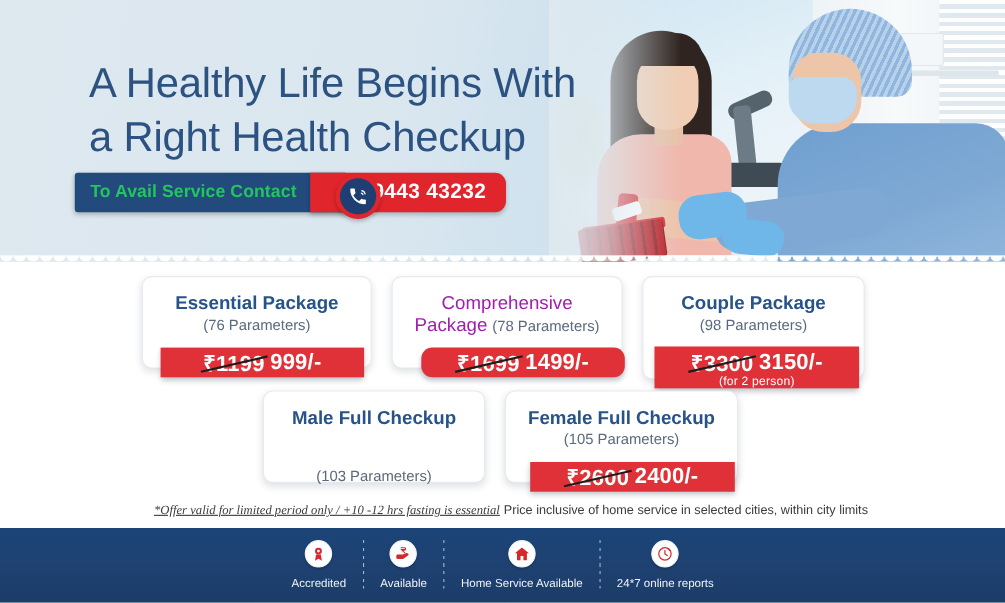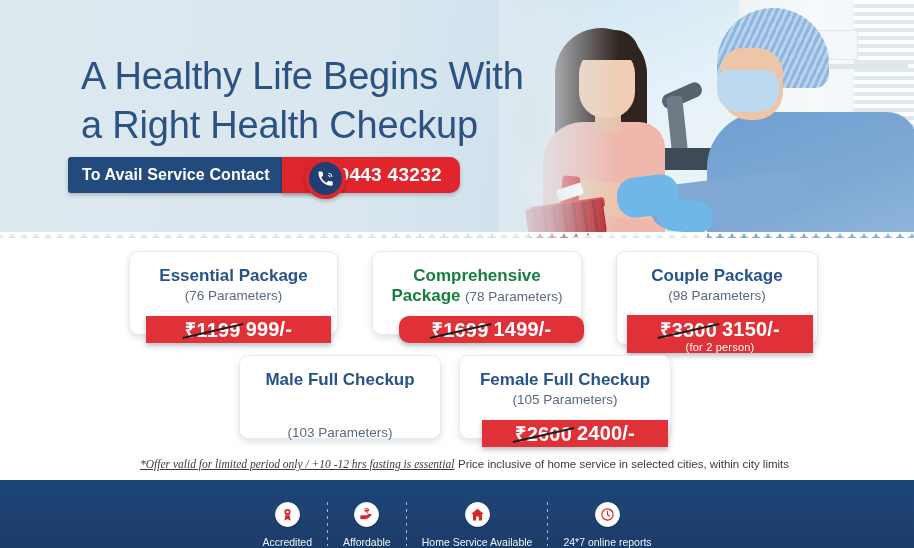--- a/index.html
+++ b/index.html
@@ -146,21 +146,21 @@
     line-height: 1.28; letter-spacing: -.2px; margin-left: 13px;
   }
   .headline .l2 { display:block; }
 
   
   .contact {
     position: absolute; left: 68px; top: 157px; height: 36px;
     display: flex; align-items: stretch;
   }
   .contact-left {
-    background: #234a7d; color: #ffffff;
+    background: #234a7d; color: #22c55e;
     font-size: 16px; font-weight: bold; letter-spacing: .1px;
     display: flex; align-items: center; padding: 0 44px 0 14px;
     border-radius: 3px 0 0 3px;
     box-shadow: 0 2px 4px rgba(0,0,0,.22);
   }
   .contact-right {
     background: #e0262c; color: #ffffff;
     font-size: 19px; font-weight: bold; letter-spacing: .3px;
     display: flex; align-items: center; padding: 0 18px 0 46px;
     margin-left: -32px;
@@ -183,21 +183,21 @@
   .scallop {
     position: absolute; left: 0; top: 232px; width: 914px; height: 10px;
     background: radial-gradient(circle at 6px 0px, #ffffff 5.6px, rgba(255,255,255,0) 6px) repeat-x;
     background-size: 12px 10px;
     z-index: 4;
   }
 
   
   .packages { position: absolute; left: 0; top: 238px; width: 914px; height: 224px; }
   .row { position: absolute; display: flex; }
-  .row-1 { left: 129px; top: 13px; gap: 34px; }
+  .row-1 { left: 129px; top: 13px; gap: 18px; }
   .row-2 { left: 239px; top: 117px; gap: 18px; }
 
   .card {
     position: relative; background: #ffffff;
     border: 1px solid #e6eaee; border-radius: 9px;
     box-shadow: 0 3px 7px rgba(35,50,70,.14);
     padding: 14px 14px 0 14px;
     display: flex; flex-direction: column; align-items: center;
   }
   .card-a { width: 209px; height: 84px; }
@@ -205,21 +205,21 @@
   .card-c { width: 202px; height: 94px; }
   .card-d { width: 202px; height: 84px; gap: 33px; }
   .card-e { width: 212px; height: 84px; }
 
   .card-title {
     color: #27538b; font-size: 17px; font-weight: bold;
     text-align: center; line-height: 1.18; white-space: nowrap;
   }
   .card-title-wrap { text-align: center; line-height: 1.2; }
   .card-title-inline {
-    color: #15803d; font-size: 17px; font-weight: bold;
+    color: #a21caf; font-size: 17px; font-weight: normal;
   }
   .card-params {
     color: #5a6a7d; font-size: 13.5px; margin-top: 2px; white-space: nowrap;
   }
   .card-params-inline { color: #5a6a7d; font-size: 13.5px; }
 
   
   .price {
     position: absolute; bottom: -9px;
     background: #e03138; color: #ffffff;
@@ -255,21 +255,21 @@
   }
   .disc-right {
     position: absolute; left: 458px; top: 0;
     font-size: 11.5px; color: #3b3b3b; white-space: nowrap;
   }
 
   
   .footer {
     position: absolute; left: 0; bottom: 0; width: 914px; height: 68px;
     background: linear-gradient(180deg,#1b4478 0%,#1e4272 45%,#1c3c68 100%);
-    display: flex; align-items: flex-end; justify-content: center;
+    display: flex; align-items: center; justify-content: center;
   }
   .footer-inner { display: flex; align-items: flex-start; }
   .feat {
     display: flex; flex-direction: column; align-items: center;
     padding: 0 13px; min-width: 54px;
   }
   .feat-icon {
     width: 25px; height: 25px; border-radius: 50%;
     background: #ffffff;
     display: flex; align-items: center; justify-content: center;
@@ -434,21 +434,21 @@
 
       <div class="vdiv"></div>
 
       <div class="feat">
         <div class="feat-icon">
           <svg viewBox="0 0 24 24" aria-hidden="true">
             <path d="M2 15c0-1.2 1-2 2.2-2H11c1.4 0 2.6-.6 3.7-1.5 1.3-1.1 3.4-1.2 4.6 0 .9.9.8 2.3-.3 3L13 18.6c-.8.5-1.7.8-2.7.8H4.2C3 19.4 2 18.6 2 17.4V15z" fill="#d8262c"></path>
             <path d="M9 3h6M9 5.6h6M13.6 3c1.4 0 2.1 1 2.1 2 0 1.1-.9 1.9-2.2 1.9H10.4l4.1 3.6" stroke="#d8262c" stroke-width="1.5" fill="none" stroke-linecap="round" stroke-linejoin="round"></path>
           </svg>
         </div>
-        <div class="feat-label">Affordable</div>
+        <div class="feat-label">Available</div>
       </div>
 
       <div class="vdiv"></div>
 
       <div class="feat">
         <div class="feat-icon">
           <svg viewBox="0 0 24 24" fill="#d8262c" aria-hidden="true">
             <path d="M12 2.6 1.8 11h3v10.4h5.1v-6.2h4.2v6.2h5.1V11h3L12 2.6z"></path>
           </svg>
         </div>

